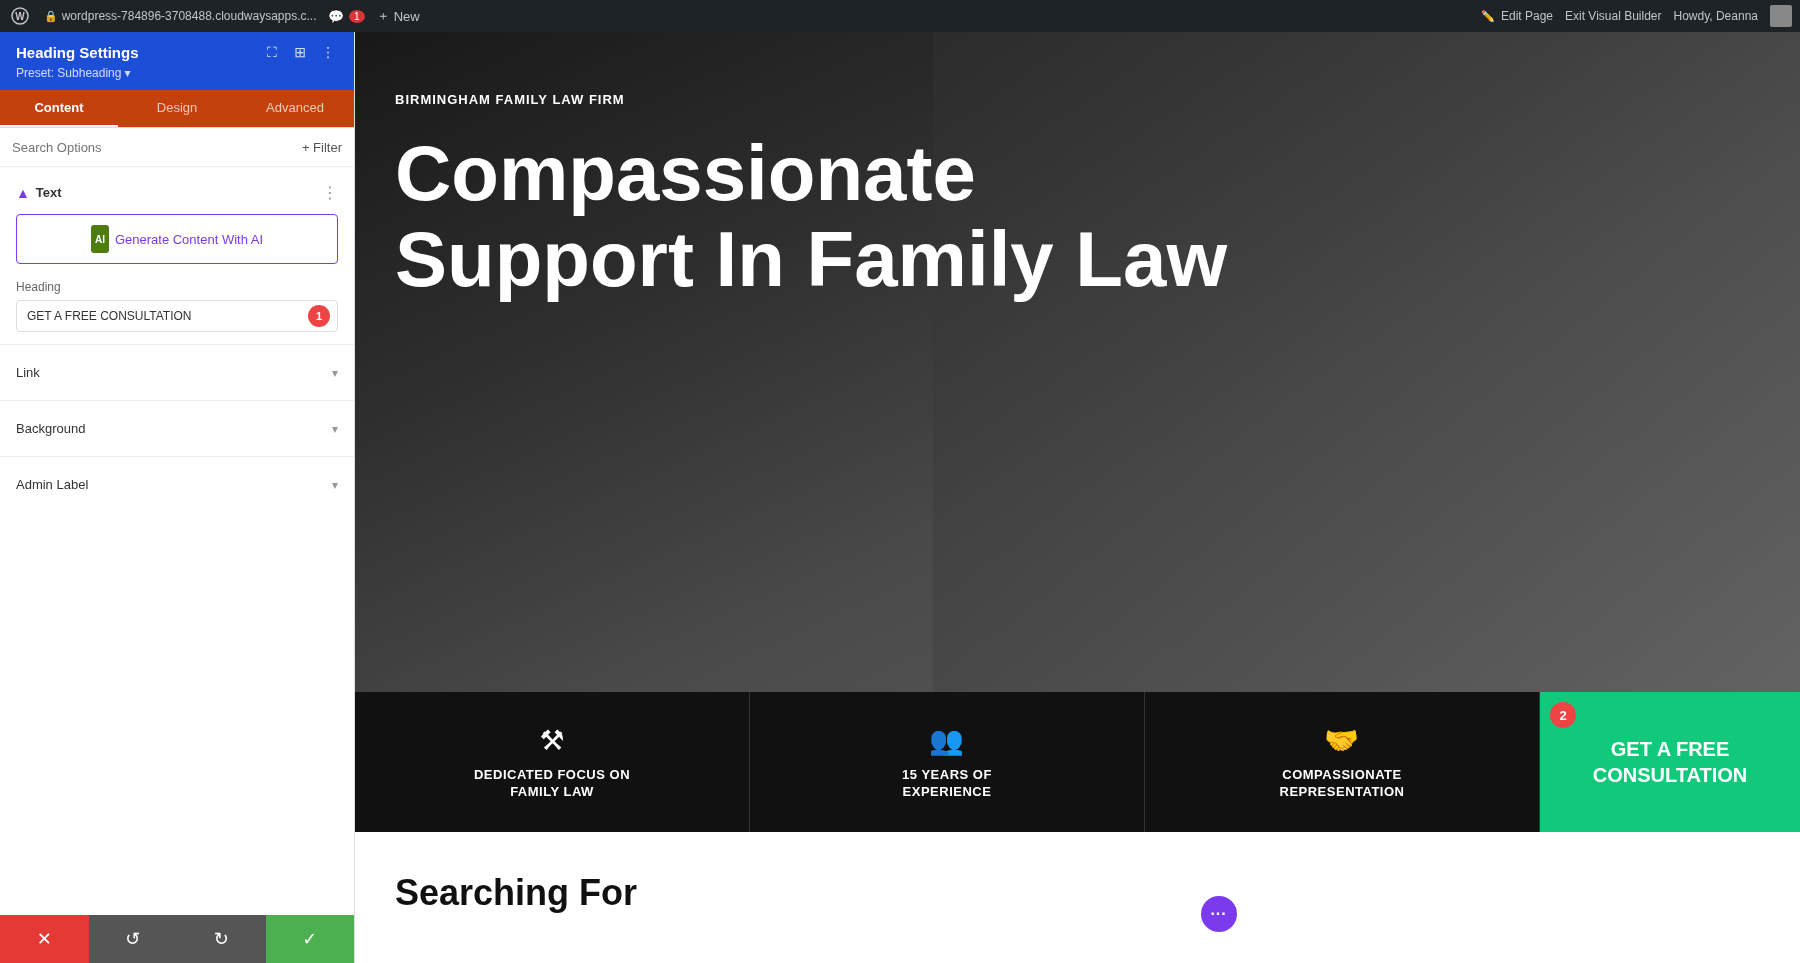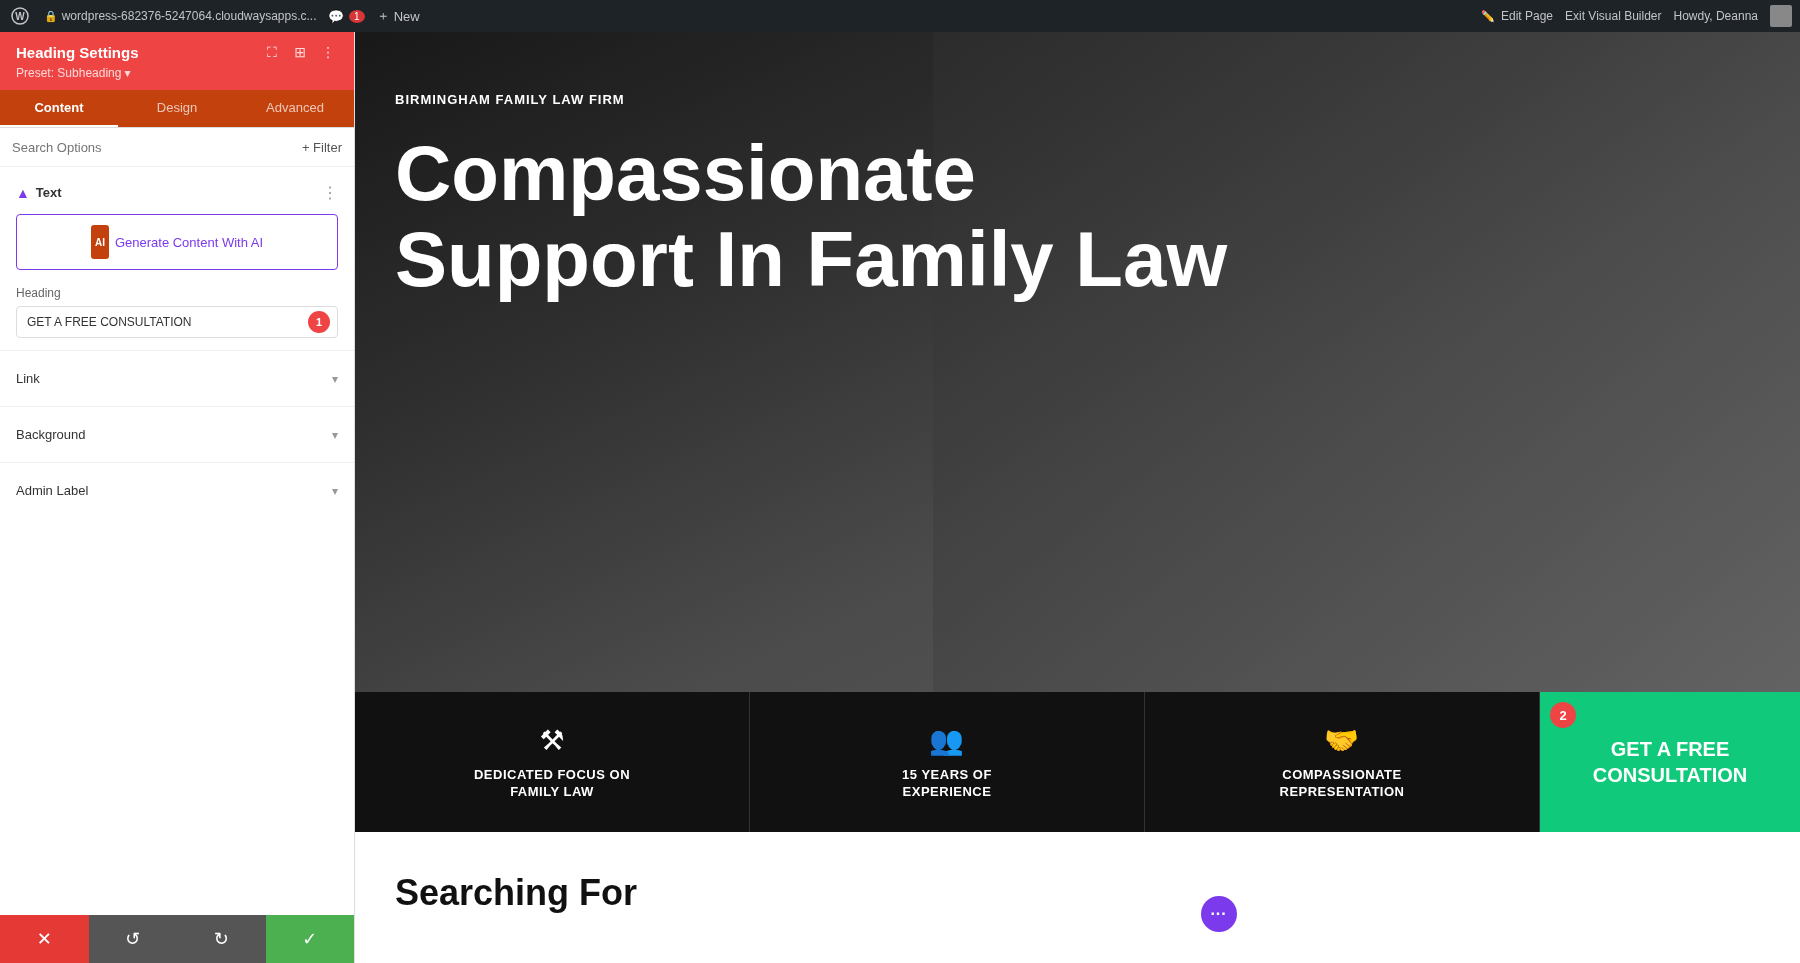--- a/index.html
+++ b/index.html
@@ -81,21 +81,21 @@
       width: 355px;
       flex-shrink: 0;
       background: #fff;
       display: flex;
       flex-direction: column;
       border-right: 1px solid #ddd;
     }
 
     
     .panel-header {
-      background: #ef4444;
+      background: #1d4ed8;
       color: white;
       padding: 10px 16px;
       display: flex;
       flex-direction: column;
       gap: 4px;
     }
     .panel-header-top {
       display: flex;
       align-items: center;
       justify-content: space-between;
@@ -224,22 +224,22 @@
       font-weight: 500;
       cursor: pointer;
       display: flex;
       align-items: center;
       justify-content: center;
       gap: 6px;
       width: calc(100% - 32px);
     }
     .ai-icon {
       width: 18px;
-      height: 34px;
-      background: #c2410c;
+      height: 28px;
+      background: #4d7c0f;
       border-radius: 3px;
       display: flex;
       align-items: center;
       justify-content: center;
       color: white;
       font-size: 10px;
       font-weight: bold;
     }
 
     
@@ -491,21 +491,21 @@
 
 <div class="admin-bar">
   <div class="admin-bar-wp-logo">
     <svg width="18" height="18" viewBox="0 0 18 18" fill="none">
         <circle cx="9" cy="9" r="8" stroke="#c3c4c7" stroke-width="1.5"></circle>
         <text x="9" y="13" text-anchor="middle" fill="#c3c4c7" font-size="10" font-weight="bold">W</text>
       </svg>
   </div>
   <div class="admin-bar-url">
     <span style="font-size:11px;">🔒</span>
-    <span>wordpress-682376-5247064.cloudwaysapps.c...</span>
+    <span>wordpress-784896-3708488.cloudwaysapps.c...</span>
   </div>
   <div class="admin-bar-comments">
     <span style="font-size:13px;">💬</span>
     <span class="comment-badge">1</span>
   </div>
   <div class="admin-bar-comments">
     <span style="font-size:13px;">＋</span>
     <span>New</span>
   </div>
   <div class="admin-bar-spacer"></div>

